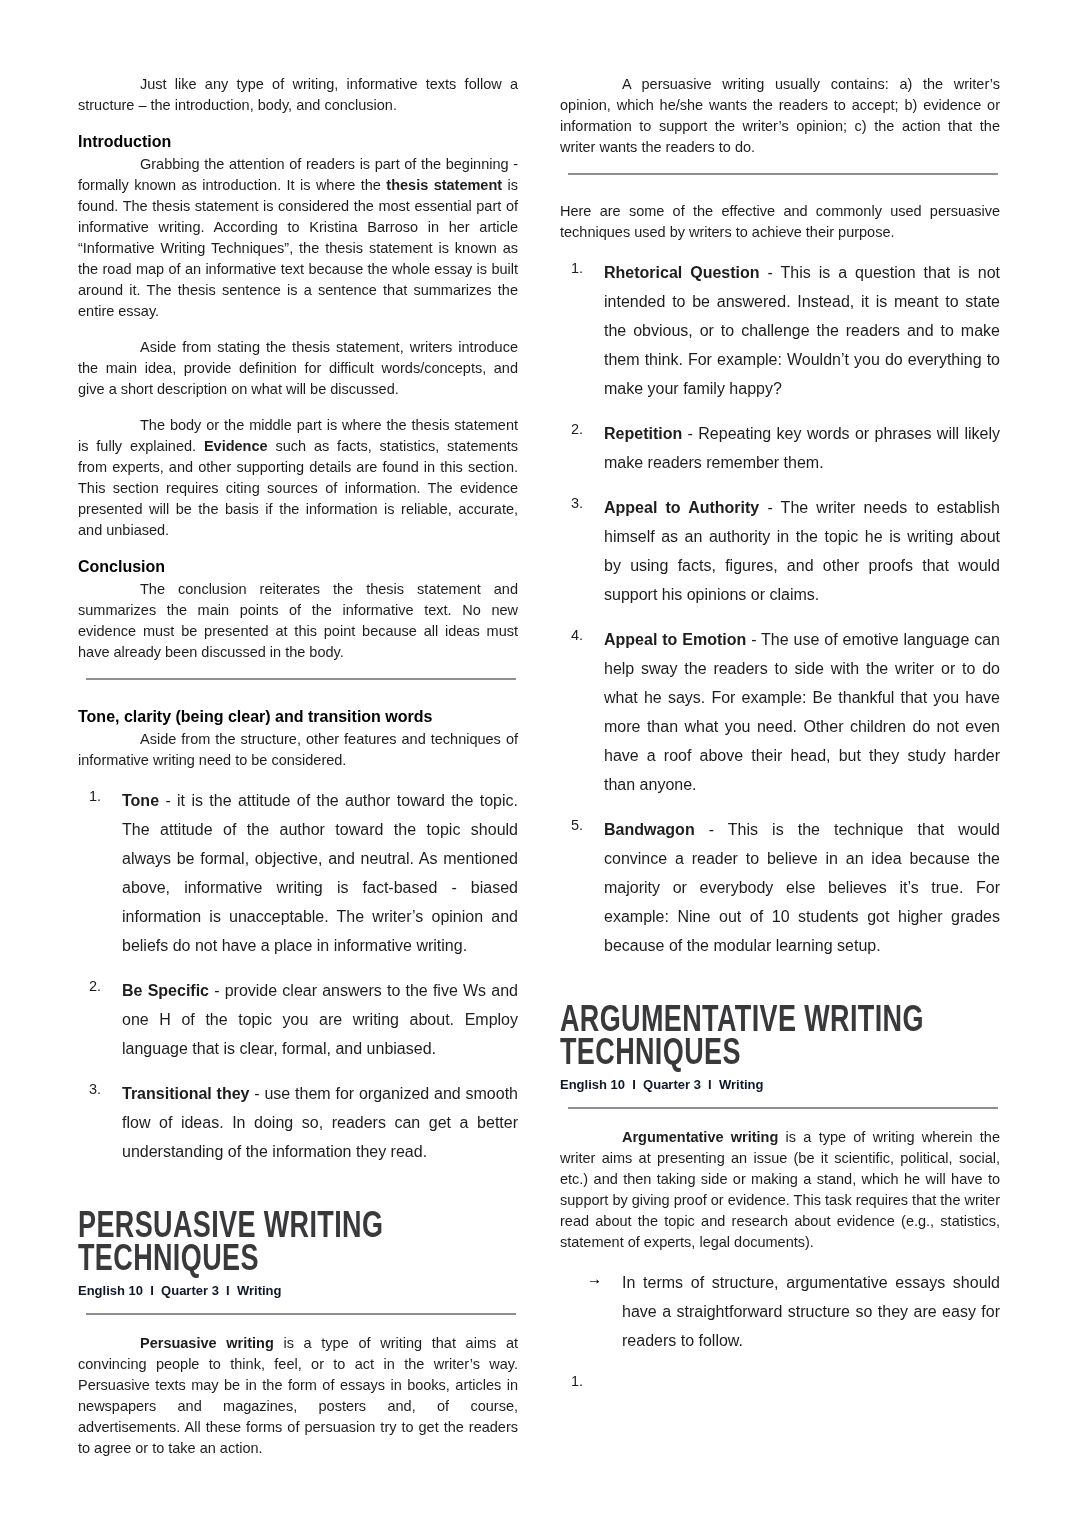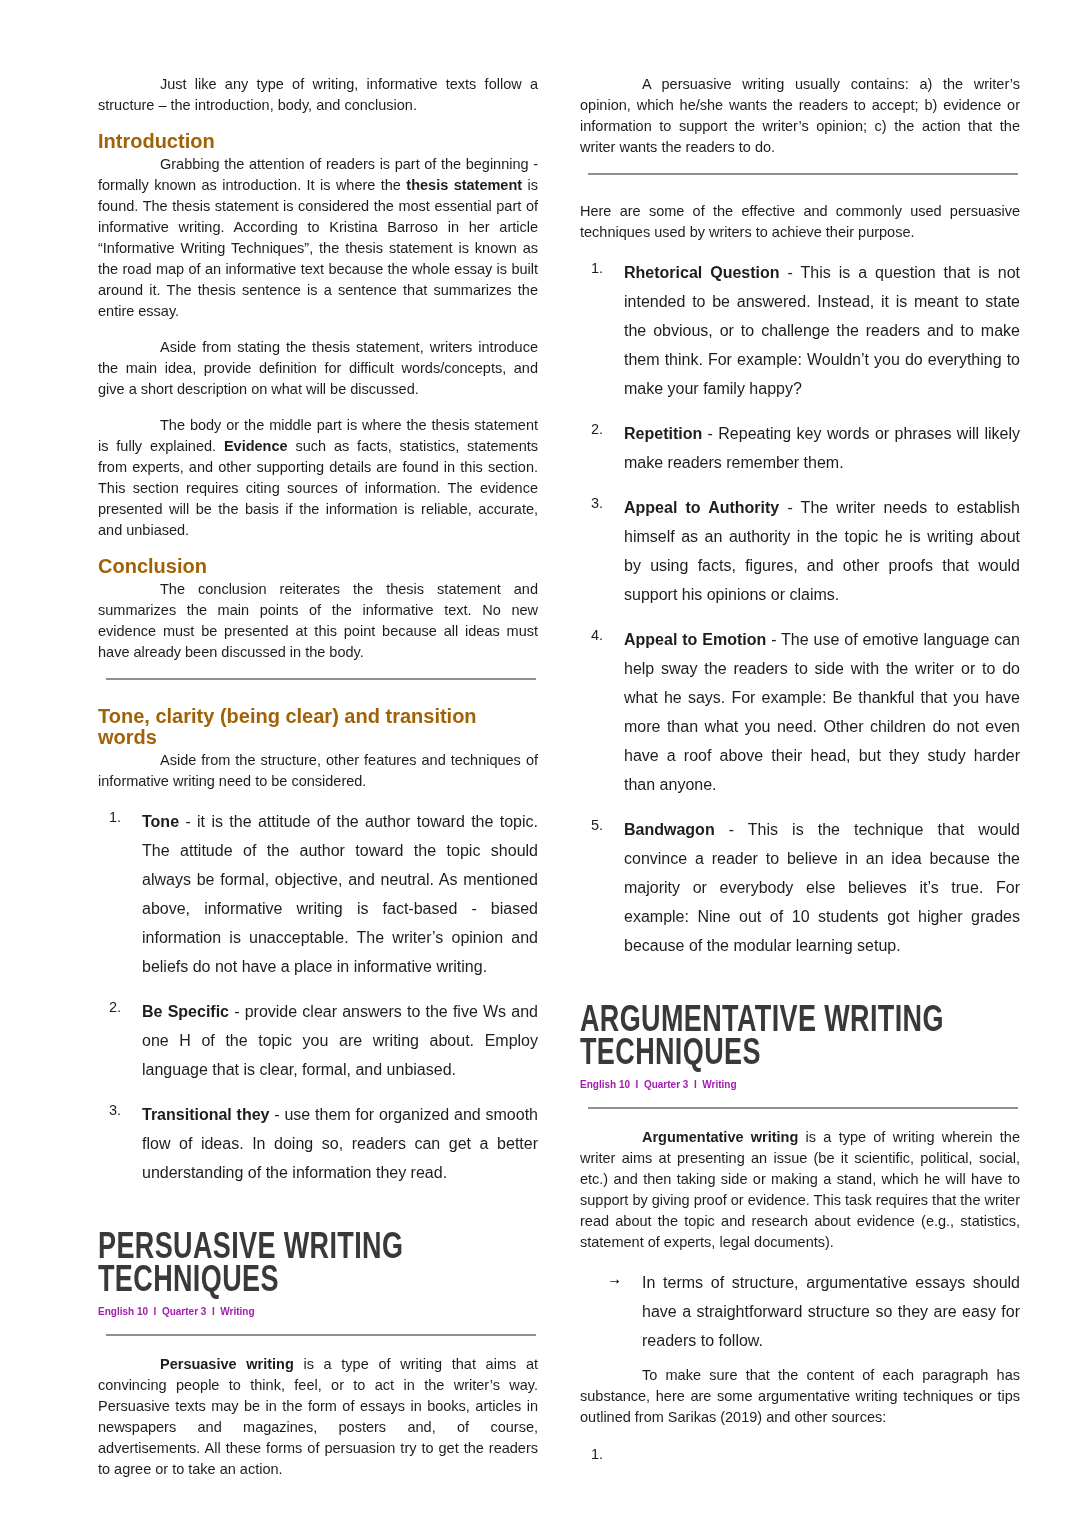--- a/index.html
+++ b/index.html
@@ -6,32 +6,32 @@
   #page{
     position:relative;
     width:1080px;height:1525px;
     background:#ffffff;
     box-sizing:border-box;
     padding:74px 80px 0 78px;
     font-family:"Liberation Sans","DejaVu Sans",sans-serif;
     color:#1d1d1f;
     overflow:hidden;
   }
-  .cols{display:flex;gap:42px;margin-left:20px;}
+  .cols{display:flex;gap:42px;}
   .col{width:440px;flex:0 0 440px;}
   .p{
     font-size:14.5px;line-height:21px;
     text-align:justify;
     margin:0 0 15px 0;
   }
   .p.indent{text-indent:62px;}
   .b{font-weight:bold;}
   .sh{
-    font-size:20px;line-height:21px;font-weight:bold;
-    color:#a16207;margin:12px 0 2px 0;
+    font-size:16px;line-height:21px;font-weight:bold;
+    color:#000000;margin:12px 0 2px 0;
   }
   .rule{
     border:none;border-top:2px solid #8f8f8f;
     margin:10px 2px 26px 8px;height:0;
   }
   .list{margin:4px 0 2px 0;}
   .li{position:relative;padding-left:44px;margin-bottom:16px;}
   .li .litext{font-size:16px;line-height:29px;text-align:justify;}
   .li .num{
     position:absolute;left:11px;top:0;
@@ -43,22 +43,22 @@
   .bigh-wrap{margin-top:42px;}
   .bigh{
     transform:scaleX(0.75);transform-origin:left top;
     color:#39393c;font-weight:bold;
   }
   .bigh .bh-line{
     font-size:36px;line-height:33px;white-space:nowrap;
     letter-spacing:0.5px;
   }
   .sub{
-    margin-top:7px;font-size:10px;line-height:20px;font-weight:bold;
-    color:#a21caf;white-space:pre-wrap;
+    margin-top:7px;font-size:13px;line-height:20px;font-weight:bold;
+    color:#0f172a;white-space:pre-wrap;
   }
   .bigh-wrap .rule{margin:12px 2px 18px 8px;}
 </style>
 </head>
 <body>
 
 <main id="page">
   <div class="cols">
     <div class="col">
         <p class="p indent"><span>Just like any type of writing, informative texts follow a structure – the introduction, body, and conclusion.</span></p>
@@ -132,21 +132,20 @@
         <p class="p indent"><span class="b">Argumentative writing</span><span> is a type of writing wherein the writer aims at presenting an issue (be it scientific, political, social, etc.) and then taking side or making a stand, which he will have to support by giving proof or evidence. This task requires that the writer read about the topic and research about evidence (e.g., statistics, statement of experts, legal documents).</span></p>
         <div class="list alist">
           <div class="li">
             <span class="num">→</span>
           </div>
           <div class="li">
             <span class="num">→</span>
             <div class="litext"><span>In terms of structure, argumentative essays should have a straightforward structure so they are easy for readers to follow.</span></div>
           </div>
         </div>
-        <p class="p indent"><span>To make sure that the content of each paragraph has substance, here are some argumentative writing techniques or tips outlined from Sarikas (2019) and other sources:</span></p>
         <div class="list">
           <div class="li">
             <span class="num">1.</span>
           </div>
         </div>
       </div>
   </div>
 </main>
 
 </body></html>

